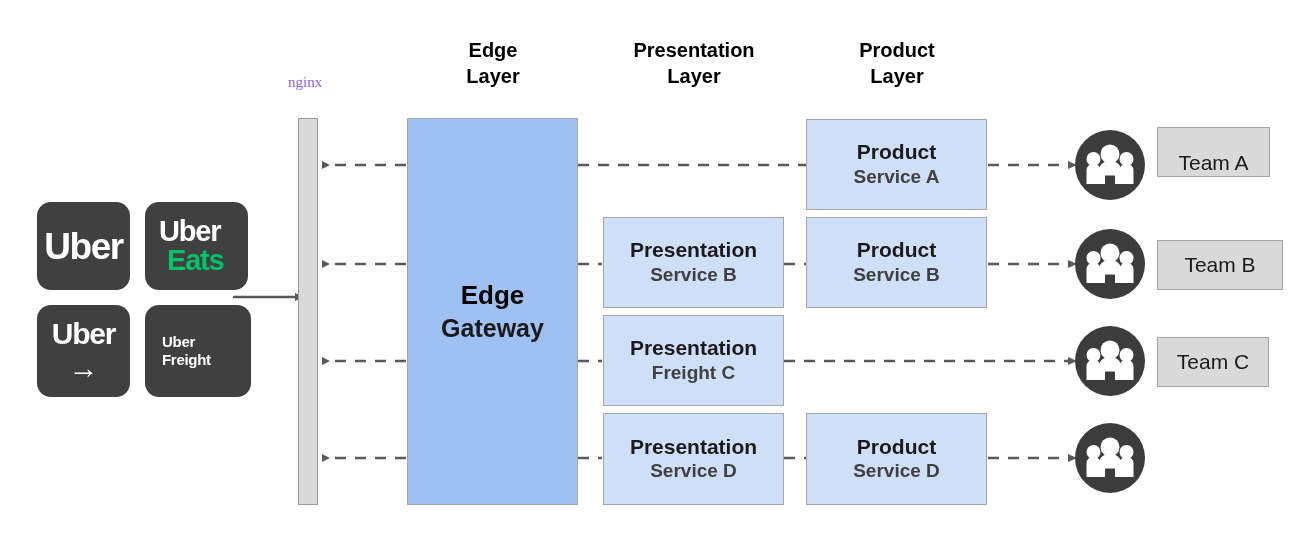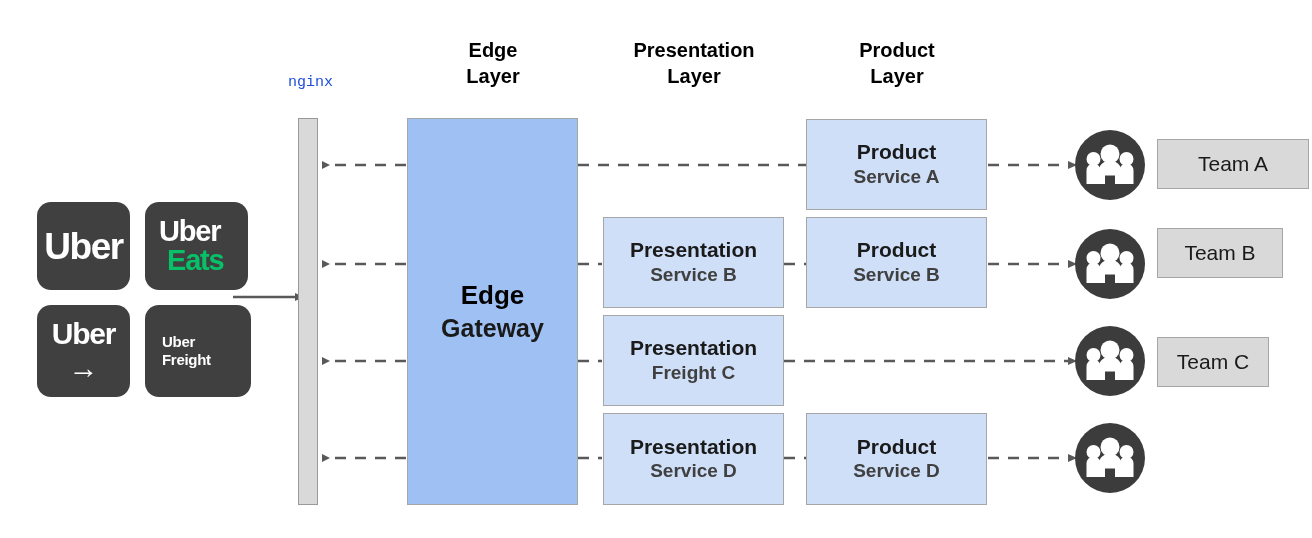--- a/index.html
+++ b/index.html
@@ -61,22 +61,22 @@
   .tile-freight { align-items: flex-start; padding-left: 17px; }
 
   
   .nginx-bar {
     background: #d9d9d9;
     border: 1px solid #9a9a9a;
     box-sizing: border-box;
   }
   .nginx-label {
     font-size: 15px;
-    color: #1d4ed8;
-    font-family: Liberation Mono, monospace;
+    color: #8b5cf6;
+    font-family: Liberation Serif, serif;
     white-space: nowrap;
   }
 
   
   .col-header {
     position: absolute;
     text-align: center;
     font-size: 20px;
     font-weight: 700;
     color: #000000;
@@ -230,34 +230,34 @@
 
   <svg class="team-icon" style="left:1073px; top:128px;" width="74" height="74" viewBox="0 0 74 74">
     <circle cx="37" cy="37" r="35" fill="#3C3C3C"></circle>
     <circle cx="37" cy="26" r="9.5" fill="#ffffff"></circle>
     <circle cx="20.5" cy="31" r="7" fill="#ffffff"></circle>
     <circle cx="53.5" cy="31" r="7" fill="#ffffff"></circle>
     <path d="M13.5,56 L13.5,42.5 a7,7 0 0 1 14,0 L27.5,56 z" fill="#ffffff"></path>
     <path d="M46.5,56 L46.5,42.5 a7,7 0 0 1 14,0 L60.5,56 z" fill="#ffffff"></path>
     <path d="M25.5,56 L25.5,44 a11.5,11.5 0 0 1 23,0 L48.5,56 L42,56 L42,47.5 L32,47.5 L32,56 z" fill="#ffffff"></path>
   </svg>
-  <div class="box box-team" style="left:1157px; top:139px; width:152px; height:50px;">
+  <div class="box box-team" style="left:1157px; top:127px; width:113px; height:50px;justify-content:flex-end;">
     <span class="box-title">Team A</span>
   </div>
 
   <svg class="team-icon" style="left:1073px; top:227px;" width="74" height="74" viewBox="0 0 74 74">
     <circle cx="37" cy="37" r="35" fill="#3C3C3C"></circle>
     <circle cx="37" cy="26" r="9.5" fill="#ffffff"></circle>
     <circle cx="20.5" cy="31" r="7" fill="#ffffff"></circle>
     <circle cx="53.5" cy="31" r="7" fill="#ffffff"></circle>
     <path d="M13.5,56 L13.5,42.5 a7,7 0 0 1 14,0 L27.5,56 z" fill="#ffffff"></path>
     <path d="M46.5,56 L46.5,42.5 a7,7 0 0 1 14,0 L60.5,56 z" fill="#ffffff"></path>
     <path d="M25.5,56 L25.5,44 a11.5,11.5 0 0 1 23,0 L48.5,56 L42,56 L42,47.5 L32,47.5 L32,56 z" fill="#ffffff"></path>
   </svg>
-  <div class="box box-team" style="left:1157px; top:228px; width:126px; height:50px;">
+  <div class="box box-team" style="left:1157px; top:240px; width:126px; height:50px;">
     <span class="box-title">Team B</span>
   </div>
 
   <svg class="team-icon" style="left:1073px; top:324px;" width="74" height="74" viewBox="0 0 74 74">
     <circle cx="37" cy="37" r="35" fill="#3C3C3C"></circle>
     <circle cx="37" cy="26" r="9.5" fill="#ffffff"></circle>
     <circle cx="20.5" cy="31" r="7" fill="#ffffff"></circle>
     <circle cx="53.5" cy="31" r="7" fill="#ffffff"></circle>
     <path d="M13.5,56 L13.5,42.5 a7,7 0 0 1 14,0 L27.5,56 z" fill="#ffffff"></path>
     <path d="M46.5,56 L46.5,42.5 a7,7 0 0 1 14,0 L60.5,56 z" fill="#ffffff"></path>

